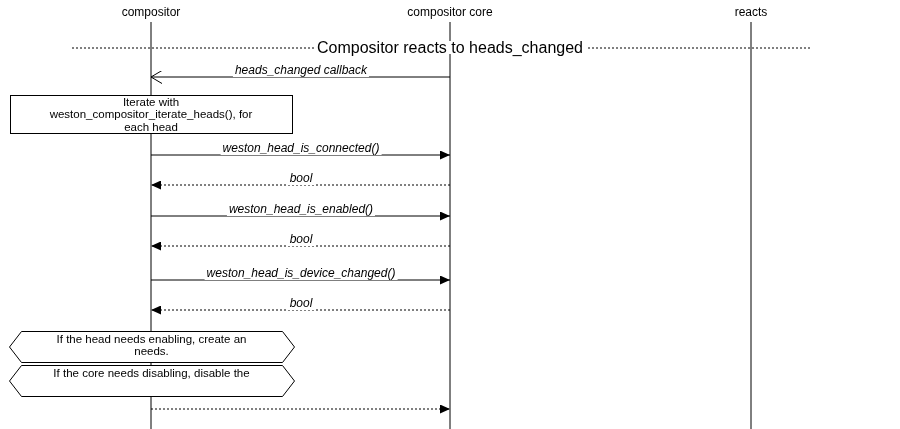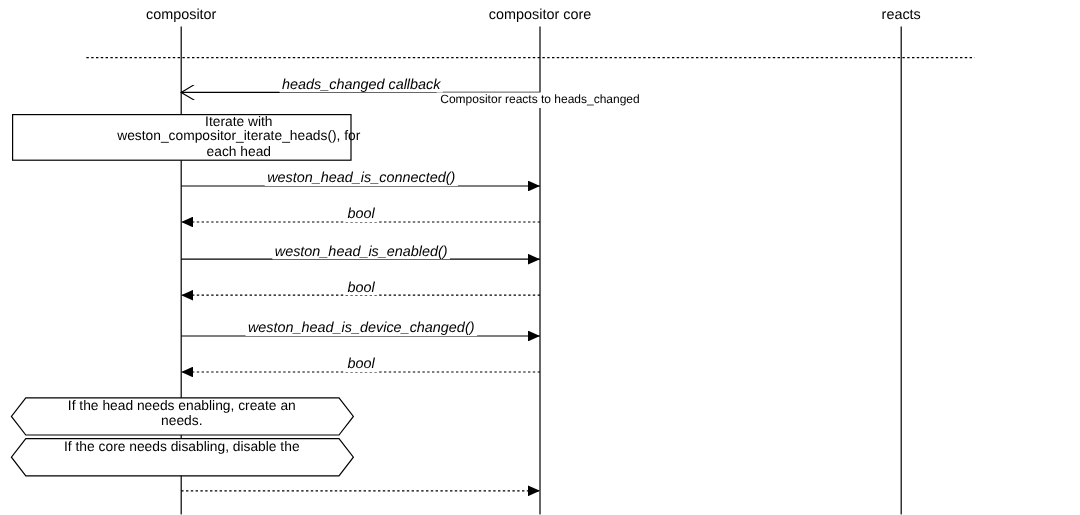--- a/index.html
+++ b/index.html
@@ -39,28 +39,27 @@
     text-align: center;
     white-space: nowrap;
     transform: translateX(-50%);
     color: #000000;
     background: #ffffff;
     padding: 0 2px;
     font-style: italic;
   }
   .sep-label {
     position: absolute;
-    font-size: 10px;
+    font-size: 16px;
     line-height: 13px;
     white-space: nowrap;
     transform: translateX(-50%);
     background: #ffffff;
     padding: 0 3px;
     color: #000000;
-    margin-top: 36px;
   }
   .note-text {
     position: absolute;
     font-size: 11.5px;
     line-height: 12.4px;
     text-align: center;
     color: #000000;
   }
   .cond-text {
     position: absolute;
@@ -117,21 +116,21 @@
       <div class="participant-label" style="left: 450px; top: 5px;">compositor core</div>
       <div class="participant-label" style="left: 751px; top: 5px;">reacts</div>
       <div class="sep-label" style="left: 450px; top: 41px;">Compositor reacts to heads_changed</div>
       <div class="msg-label" style="left: 301px; top: 64px;">heads_changed callback</div>
       <div class="msg-label" style="left: 301px; top: 142px;">weston_head_is_connected()</div>
       <div class="msg-label" style="left: 301px; top: 172px;">bool</div>
       <div class="msg-label" style="left: 301px; top: 203px;">weston_head_is_enabled()</div>
       <div class="msg-label" style="left: 301px; top: 233px;">bool</div>
       <div class="msg-label" style="left: 301px; top: 267px;">weston_head_is_device_changed()</div>
       <div class="msg-label" style="left: 301px; top: 297px;">bool</div>
-      <div class="note-text" style="left: 10px; top: 96px; width: 282px; margin-left: 48px;">
+      <div class="note-text" style="left: 10px; top: 96px; width: 282px;">
         <div>Iterate with</div>
         <div>weston_compositor_iterate_heads(), for</div>
         <div>each head</div>
       </div>
       <div class="cond-text" style="left: 9px; top: 333px; width: 285px; text-align: center;">
         <div>If the head needs enabling, create an</div>
         <div>needs.</div>
       </div>
       <div class="cond-text" style="left: 9px; top: 367px; width: 285px;">
         <div>If the core needs disabling, disable the</div>

